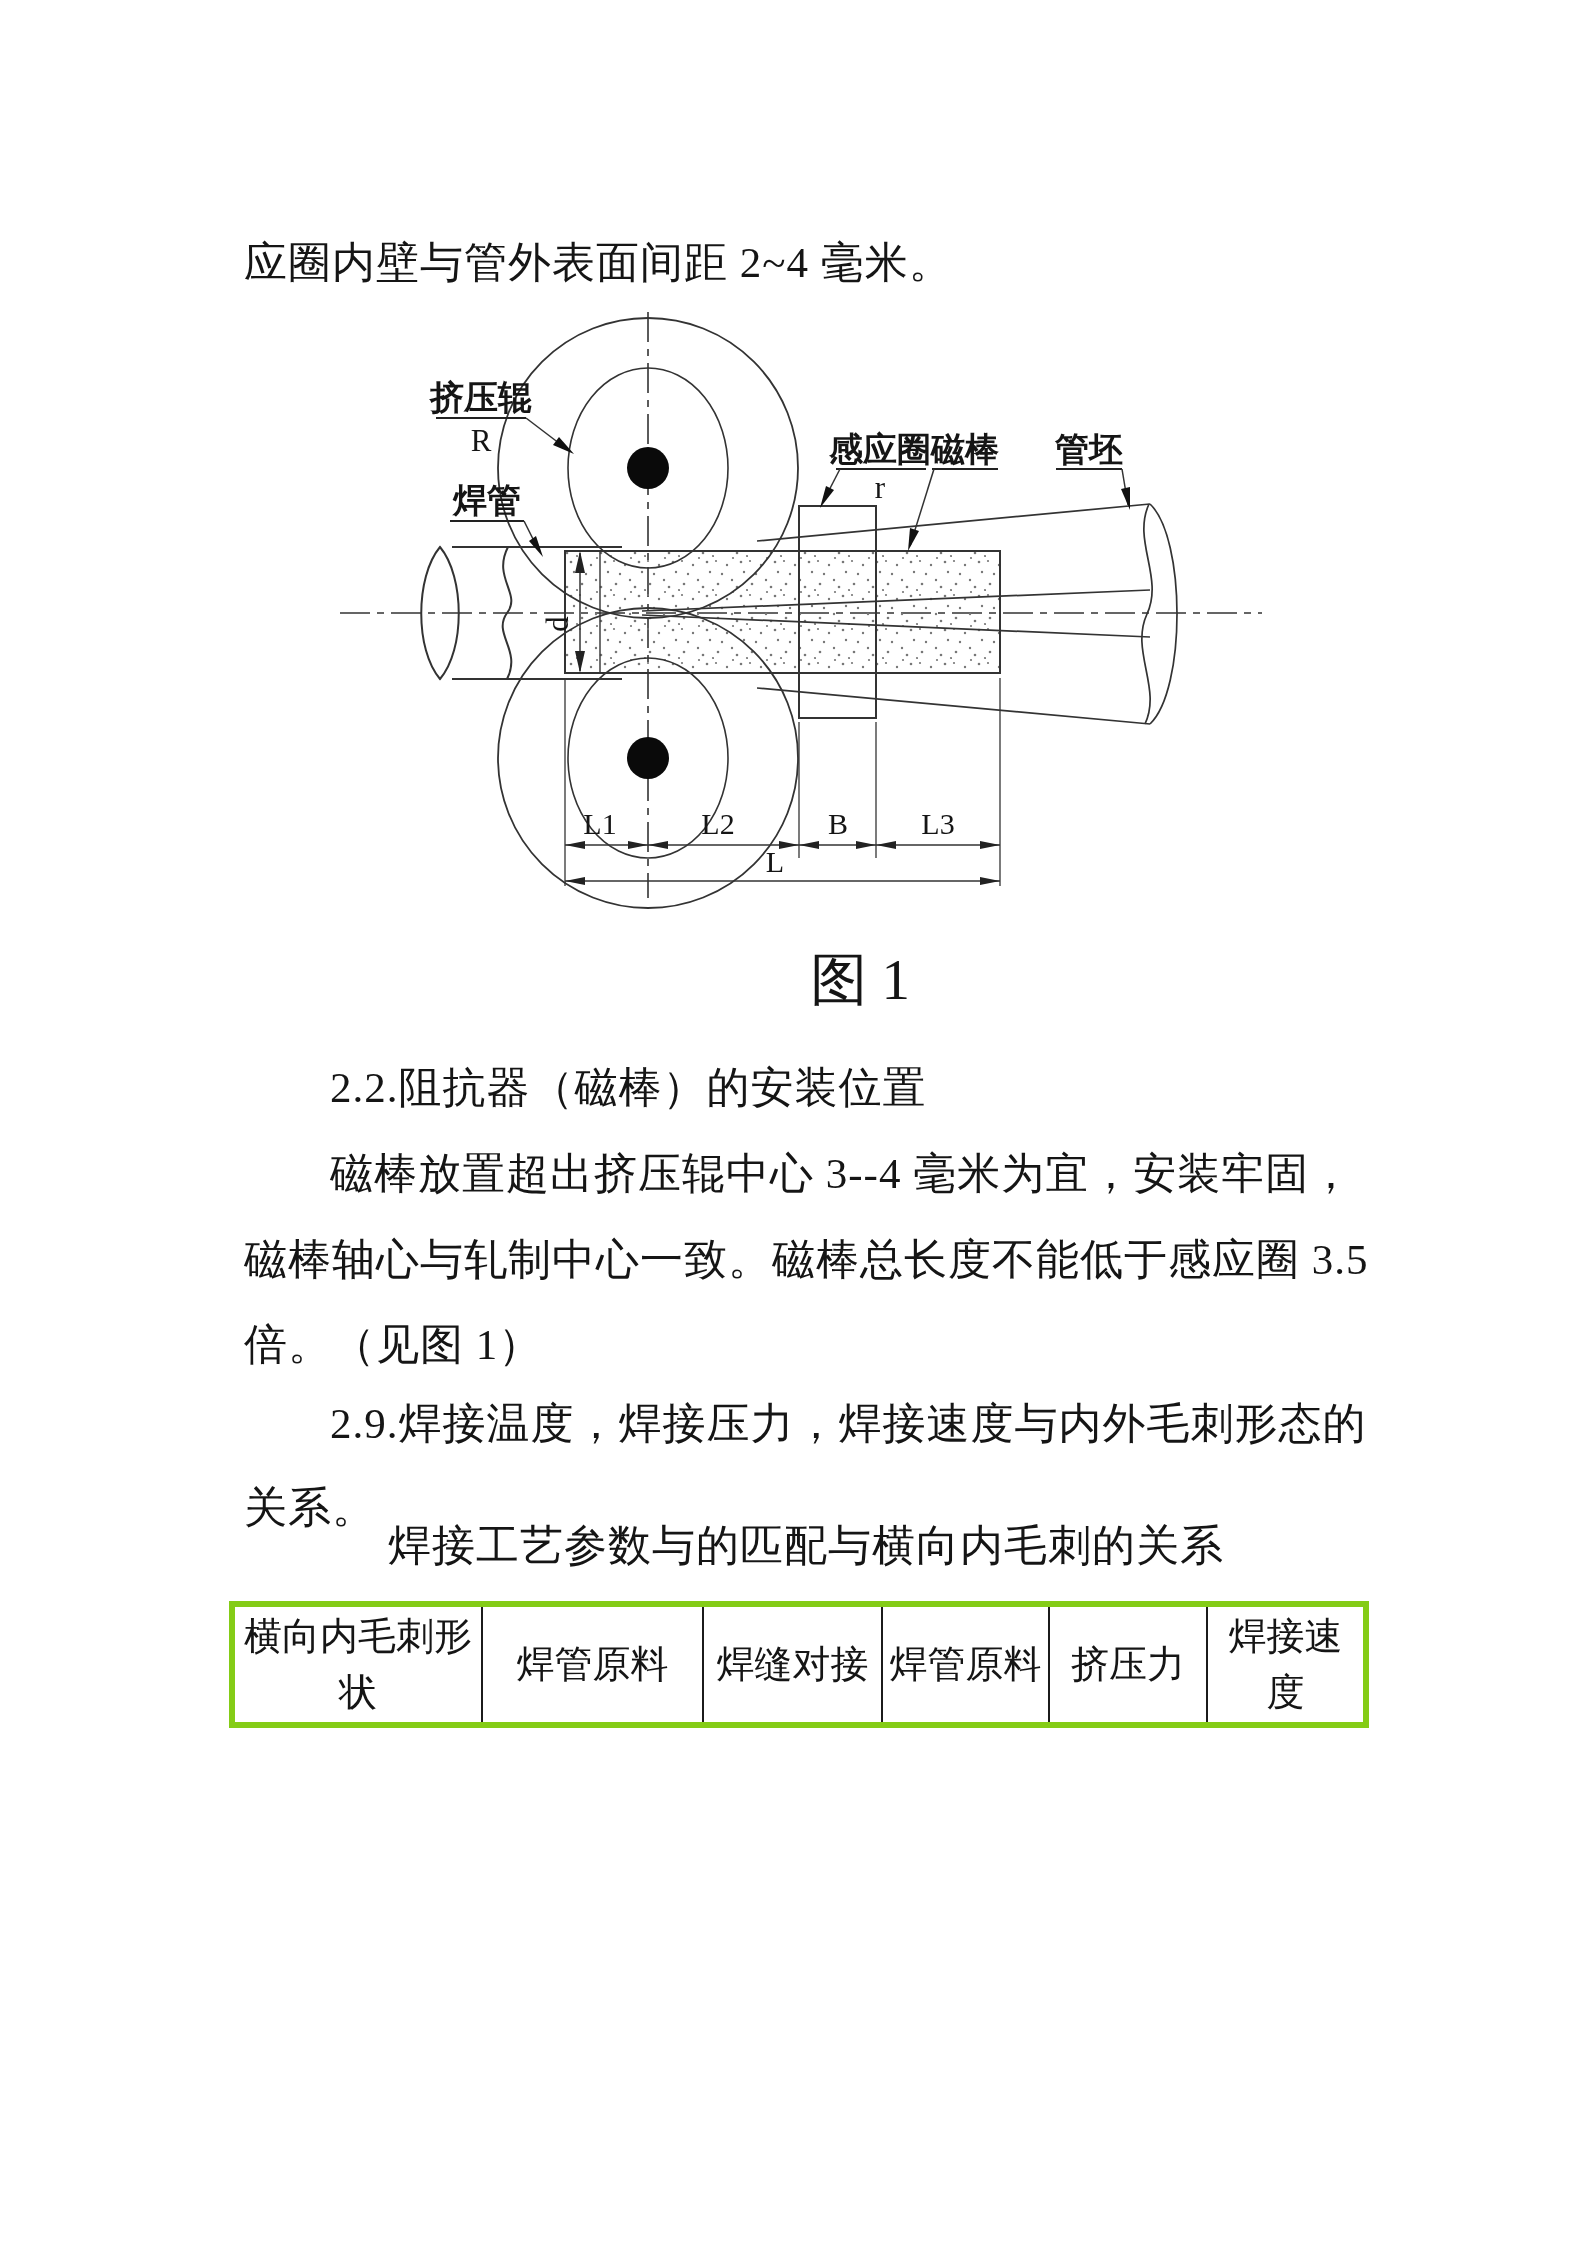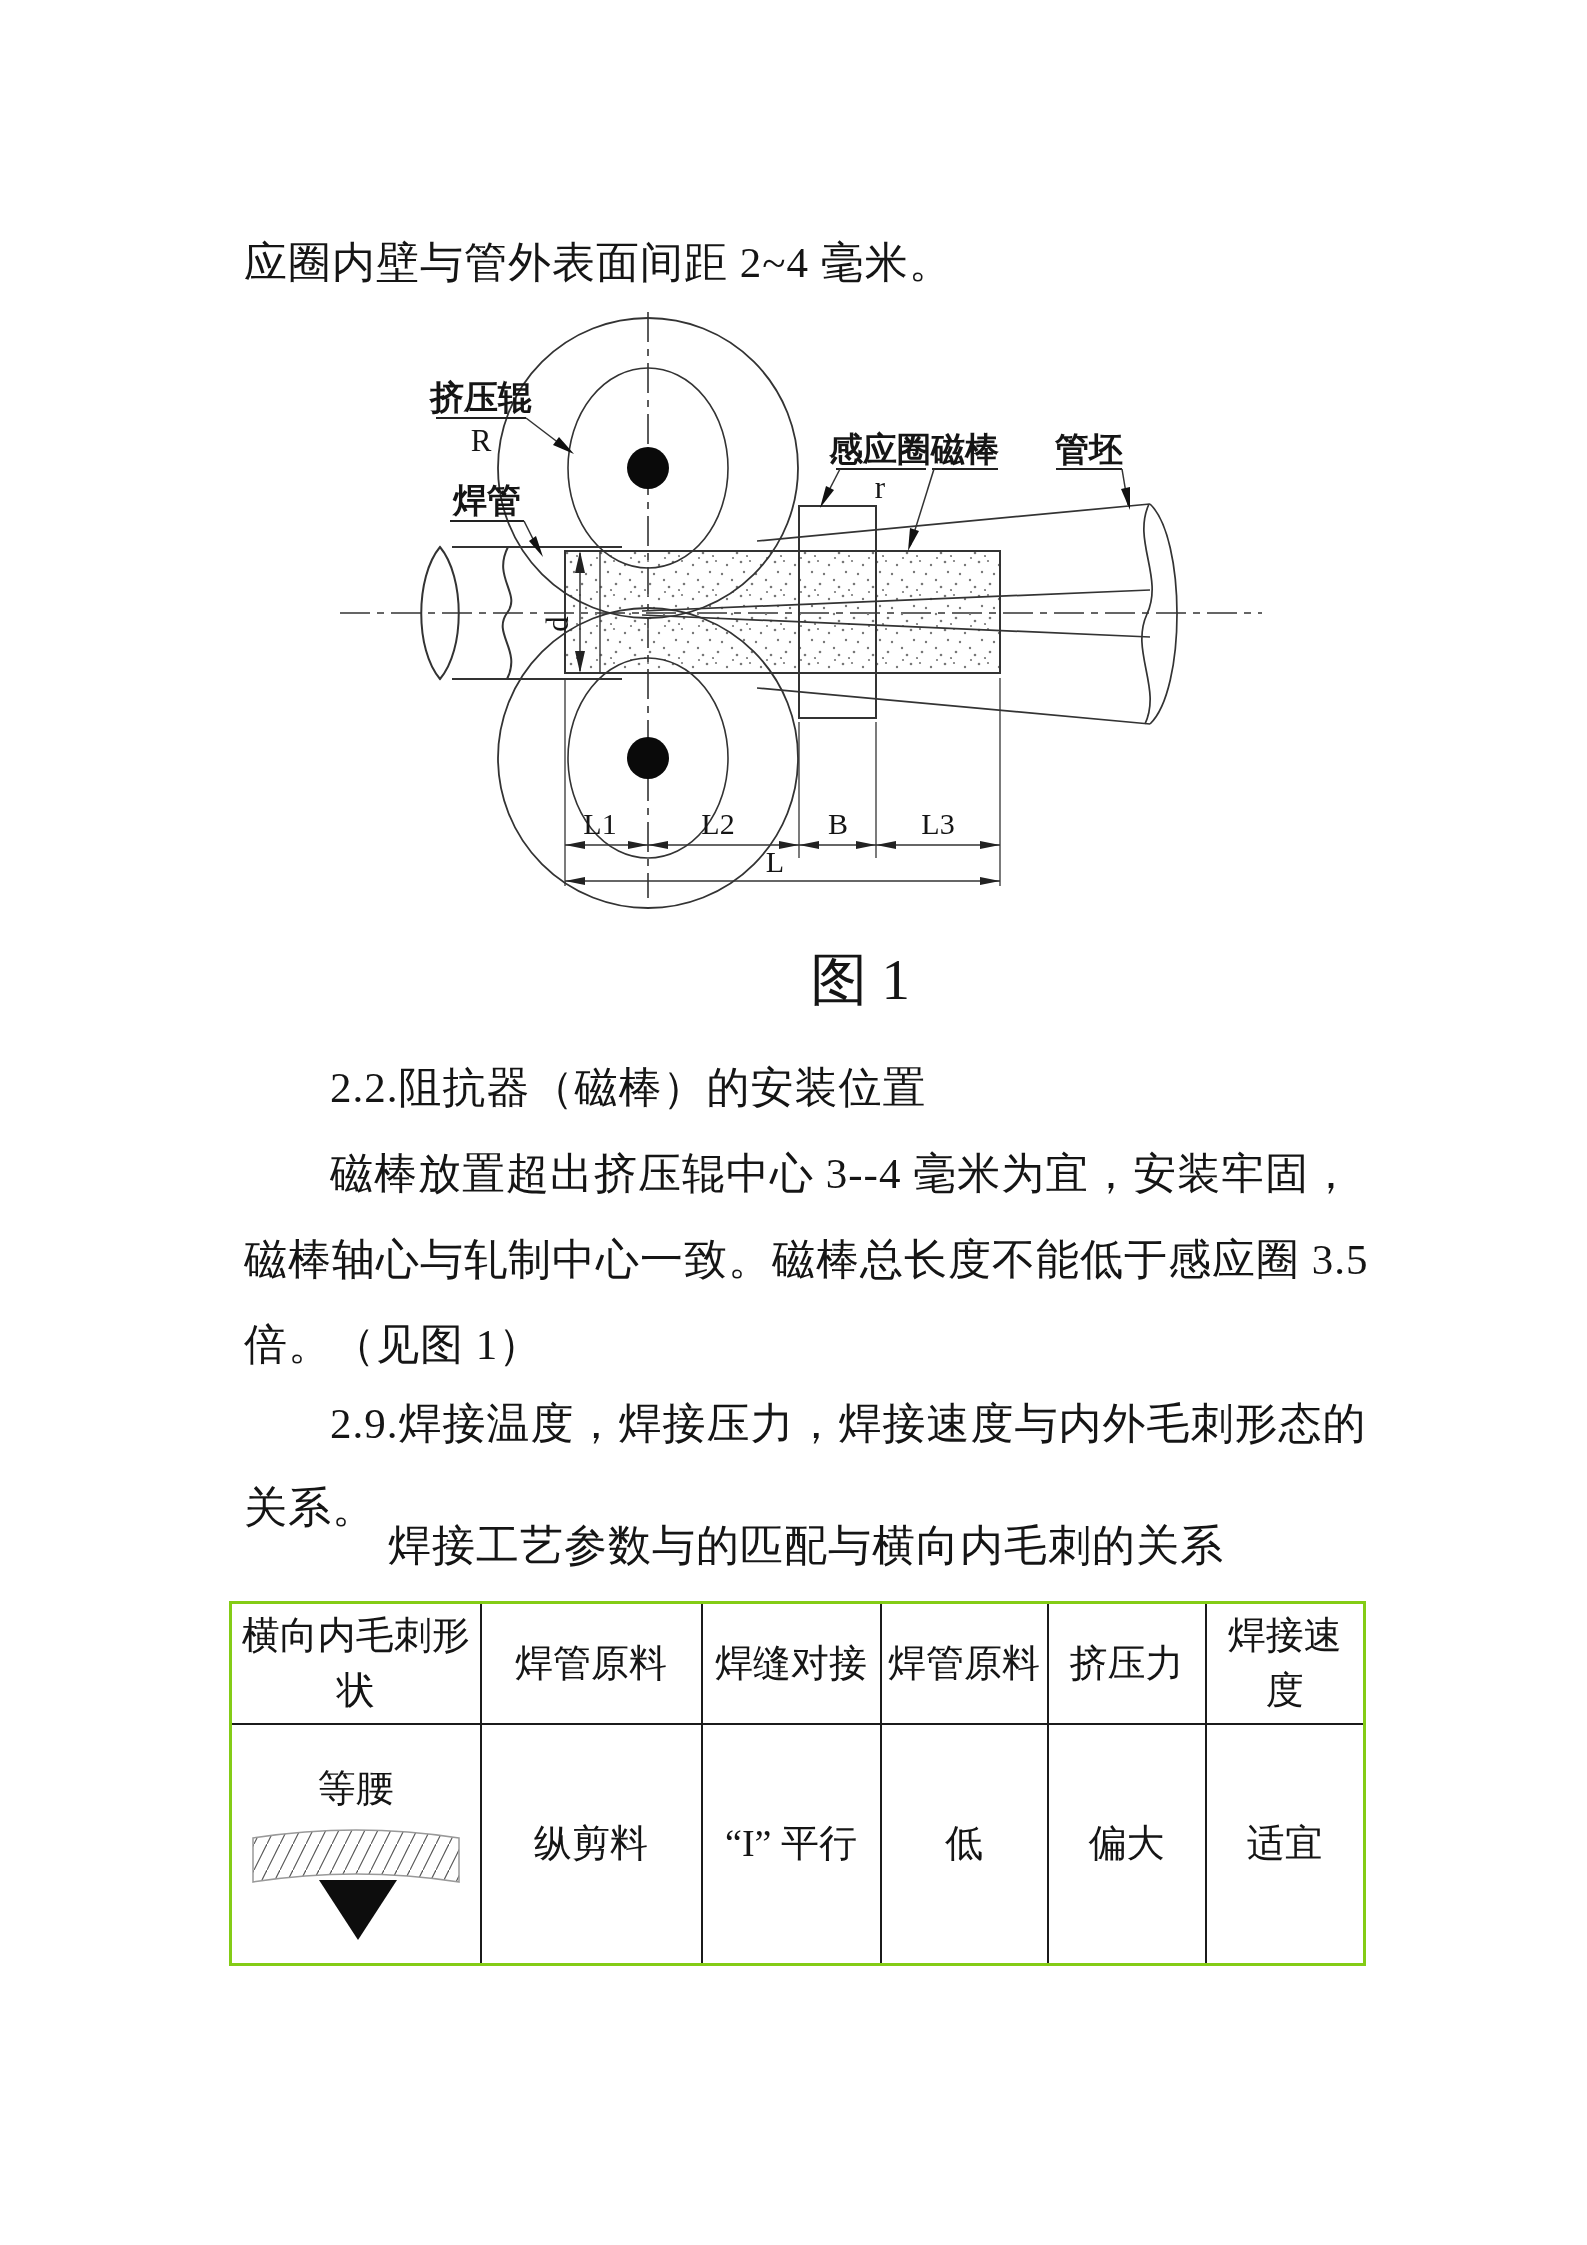--- a/index.html
+++ b/index.html
@@ -45,21 +45,21 @@
   table.param th, table.param td{
     border:2px solid #1b1b1b;
     text-align:center;
     vertical-align:middle;
     font-size:38px;
     font-weight:normal;
     font-family:"Liberation Serif","DejaVu Serif",serif;
     padding:2px 6px;
     line-height:1.45;
   }
-  table.param{border:3px solid #84cc16;}
+  table.param{border:6px solid #84cc16;}
   tr.hdr{height:121px;}
   tr.datarow{height:241px;}
   .shape-cell{
     display:flex;flex-direction:column;align-items:center;justify-content:flex-start;
     padding-top:22px;
   }
   .shape-cell .shape-label{font-size:38px;line-height:44px;margin-bottom:8px;}
   svg text{font-family:"Liberation Sans","DejaVu Sans",sans-serif;}
   svg text.dimletter{font-family:"Liberation Serif","DejaVu Serif",serif;font-weight:normal;}
 </style>
@@ -214,35 +214,14 @@
   </colgroup>
   <tbody>
       <tr class="hdr">
     <th>横向内毛刺形状</th>
     <th>焊管原料</th>
     <th>焊缝对接</th>
     <th>焊管原料</th>
     <th>挤压力</th>
     <th>焊接速度</th>
   </tr>
-  <tr class="datarow">
-    <td>
-      <div class="shape-cell">
-        <div class="shape-label">等腰</div>
-        <svg width="230" height="126" viewBox="0 0 230 126">
-          <defs>
-            <pattern id="hatch" width="13" height="26" patternUnits="userSpaceOnUse">
-              <path d="M0,26 L13,0" stroke="#555" stroke-width="1.2" fill="none"></path>
-            </pattern>
-          </defs>
-          <path d="M12,20 Q115,4 218,20 L218,64 Q115,48 12,64 Z" fill="url(#hatch)" stroke="#999" stroke-width="1.5"></path>
-          <polygon points="78,62 156,62 117,122" fill="#0d0d0d"></polygon>
-        </svg>
-      </div>
-    </td>
-    <td>纵剪料</td>
-    <td>“I” 平行</td>
-    <td>低</td>
-    <td>偏大</td>
-    <td>适宜</td>
-  </tr>
 </tbody>
   </table>
 
 </body></html>

